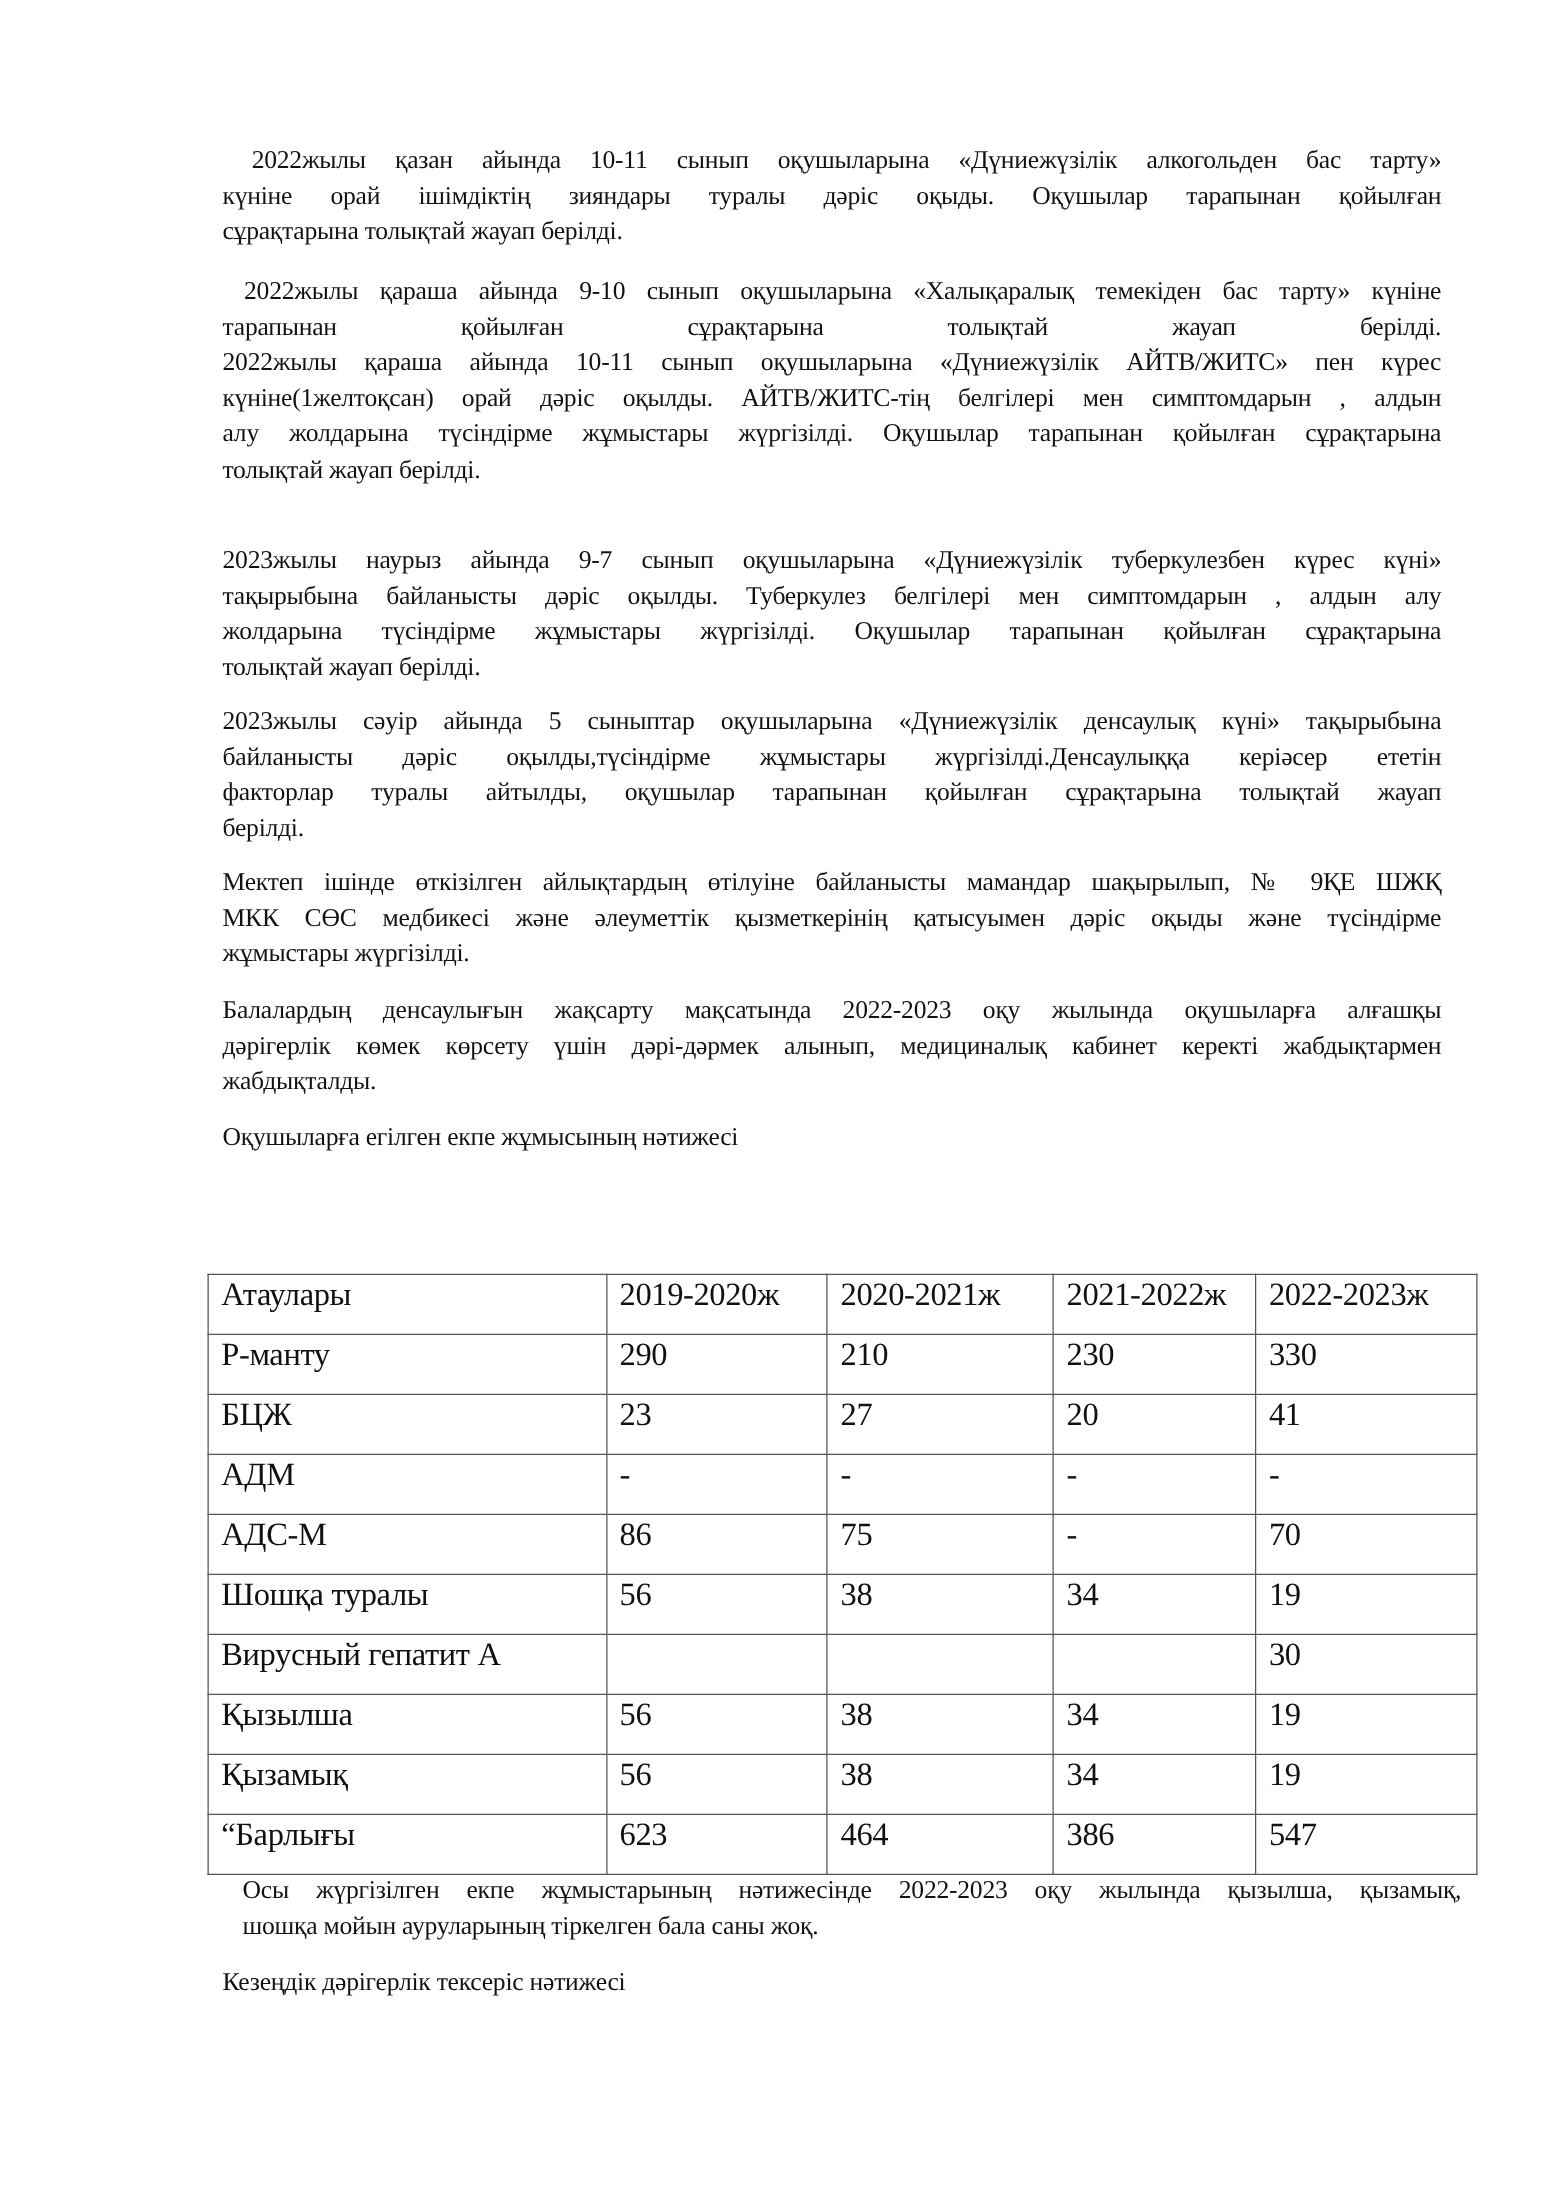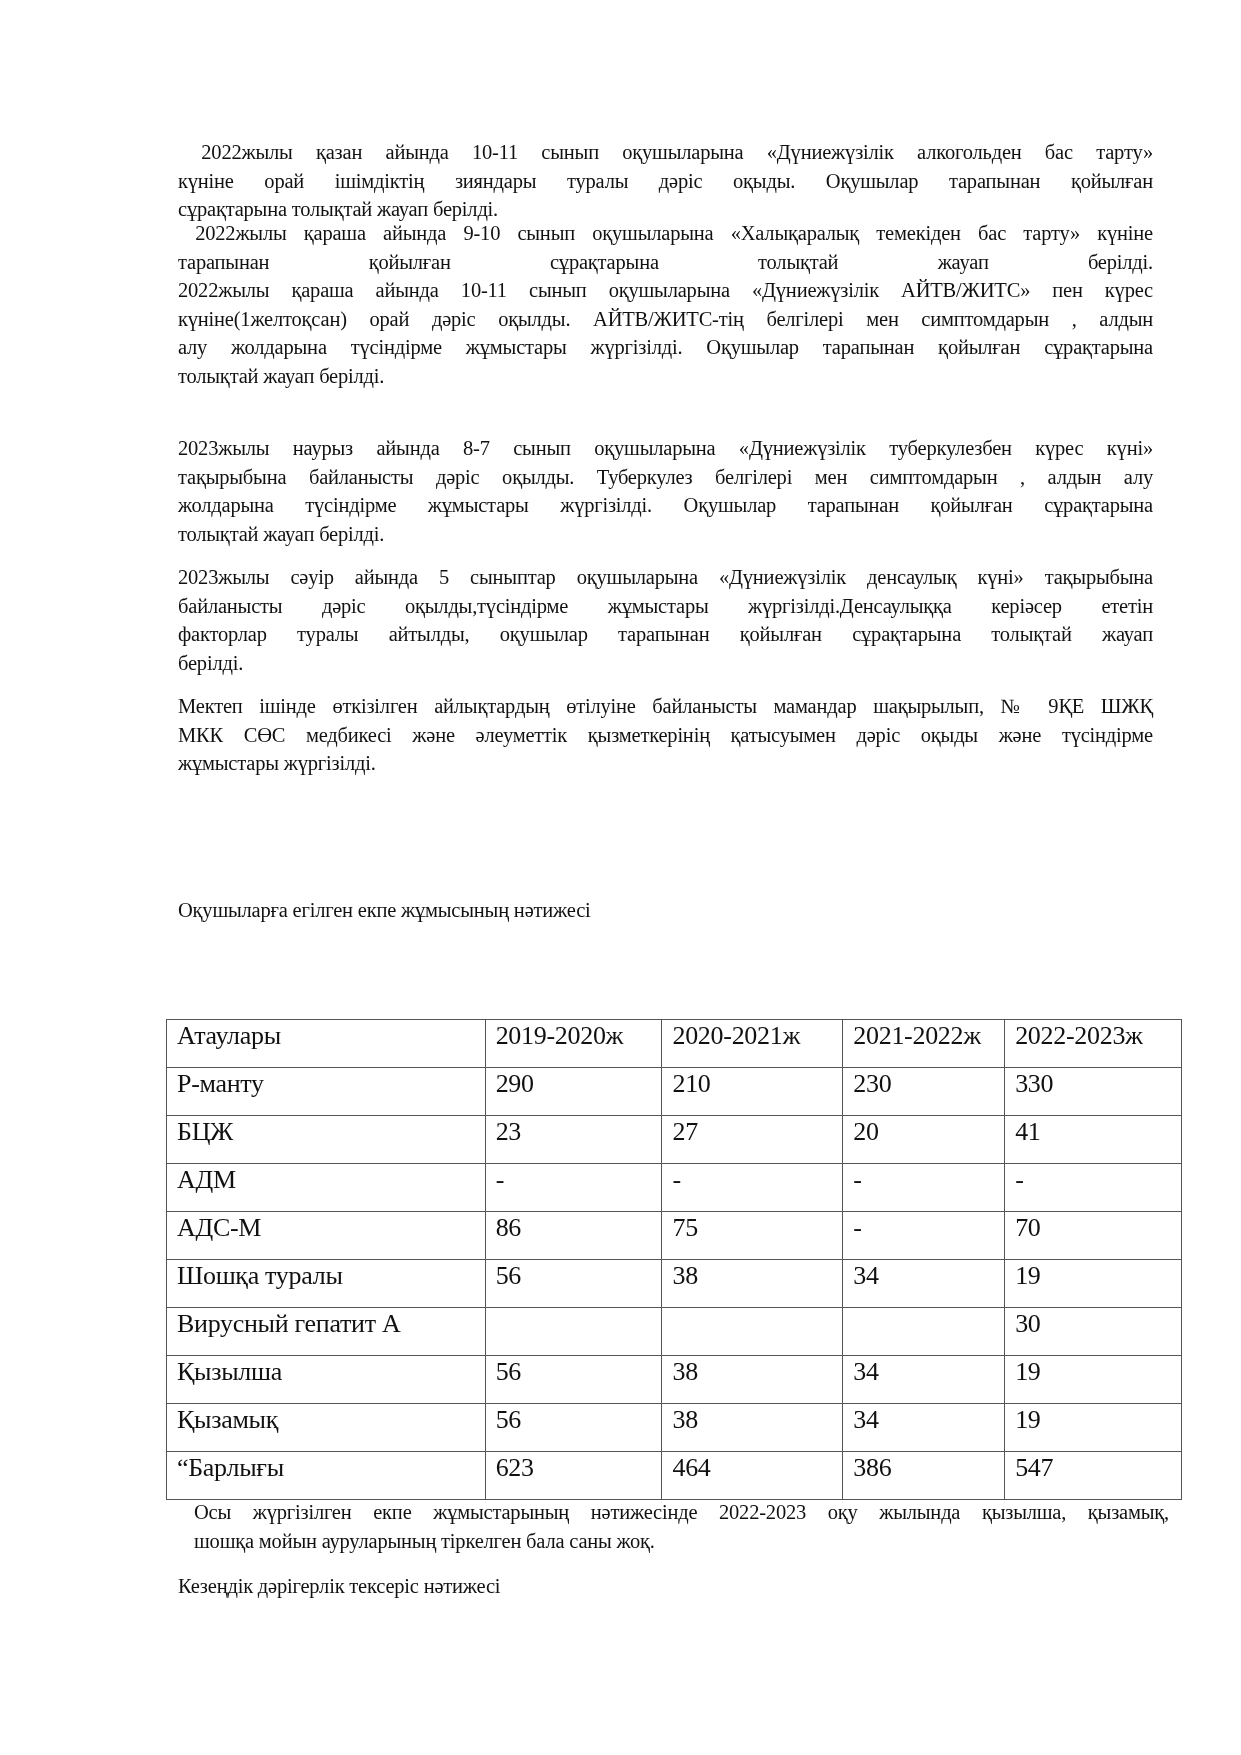--- a/index.html
+++ b/index.html
@@ -33,55 +33,60 @@
   table.vacc col.c1 { width: 177px; }
   table.vacc col.c2 { width: 181px; }
   table.vacc col.c3 { width: 162px; }
   table.vacc col.c4 { width: 177px; }
 </style>
 </head>
 <body>
 
 <div class="page">
 
-  <p class="para" style="top:114px;margin-top:24px;">
+  <p class="para" style="top:114px;">
     <span class="line">&nbsp;2022жылы қазан айында  10-11 сынып оқушыларына «Дүниежүзілік алкогольден бас тарту»</span>
     <span class="line">күніне орай ішімдіктің зияндары туралы  дәріс  оқыды. Оқушылар тарапынан қойылған</span>
     <span class="line last">сұрақтарына толықтай  жауап берілді.</span>
   </p>
 
   <p class="para" style="top:219px;">
     <span class="line">&nbsp;2022жылы қараша айында  9-10 сынып оқушыларына «Халықаралық темекіден бас тарту» күніне</span>
     <span class="line">тарапынан  қойылған  сұрақтарына  толықтай  жауап  берілді.</span>
     <span class="line">2022жылы қараша айында  10-11 сынып оқушыларына «Дүниежүзілік АЙТВ/ЖИТС» пен күрес</span>
     <span class="line">күніне(1желтоқсан) орай  дәріс  оқылды.  АЙТВ/ЖИТС-тің белгілері мен симптомдарын , алдын</span>
     <span class="line">алу жолдарына түсіндірме жұмыстары жүргізілді. Оқушылар тарапынан қойылған сұрақтарына</span>
     <span class="line last">толықтай  жауап берілді.</span>
   </p>
 
   <p class="para" style="top:434px;">
-    <span class="line">2023жылы наурыз айында  8-7 сынып оқушыларына «Дүниежүзілік туберкулезбен күрес күні»</span>
+    <span class="line">2023жылы наурыз айында  9-7 сынып оқушыларына «Дүниежүзілік туберкулезбен күрес күні»</span>
     <span class="line">тақырыбына байланысты  дәріс  оқылды.  Туберкулез  белгілері мен симптомдарын , алдын алу</span>
     <span class="line">жолдарына түсіндірме жұмыстары жүргізілді. Оқушылар тарапынан қойылған сұрақтарына</span>
     <span class="line last">толықтай  жауап берілді.</span>
   </p>
 
   <p class="para" style="top:563px;">
     <span class="line">2023жылы сәуір айында 5 сыныптар оқушыларына «Дүниежүзілік  денсаулық күні» тақырыбына</span>
     <span class="line">байланысты  дәріс  оқылды,түсіндірме жұмыстары жүргізілді.Денсаулыққа керіәсер ететін</span>
     <span class="line">факторлар туралы айтылды,  оқушылар тарапынан қойылған сұрақтарына толықтай  жауап</span>
     <span class="line last">берілді.</span>
   </p>
 
   <p class="para" style="top:692px;">
     <span class="line">Мектеп ішінде өткізілген айлықтардың өтілуіне байланысты мамандар шақырылып, № 9ҚЕ  ШЖҚ</span>
     <span class="line">МКК  СӨС медбикесі  және әлеуметтік қызметкерінің  қатысуымен дәріс оқыды  және  түсіндірме</span>
     <span class="line last">жұмыстары  жүргізілді.</span>
   </p>
 
+  <p class="para" style="top:794px;">
+    <span class="line">Балалардың денсаулығын жақсарту мақсатында 2022-2023 оқу жылында  оқушыларға алғашқы</span>
+    <span class="line">дәрігерлік көмек көрсету үшін дәрі-дәрмек алынып, медициналық кабинет керекті жабдықтармен</span>
+    <span class="line last">жабдықталды.</span>
+  </p>
 
   <p class="para" style="top:896px;">
     <span class="line last">Оқушыларға егілген екпе жұмысының нәтижесі</span>
   </p>
 
   <table class="vacc">
     <colgroup>
         <col class="c0">
         <col class="c1">
         <col class="c2">

